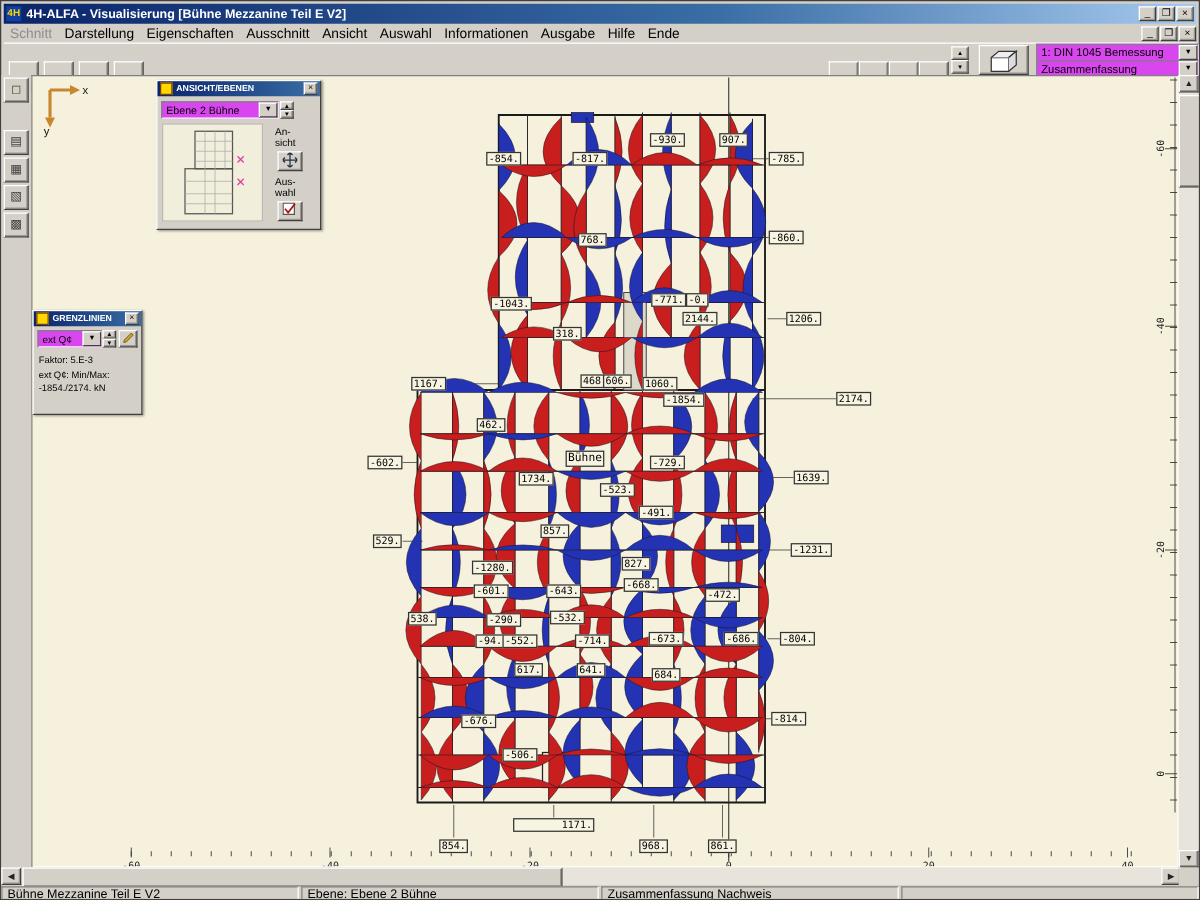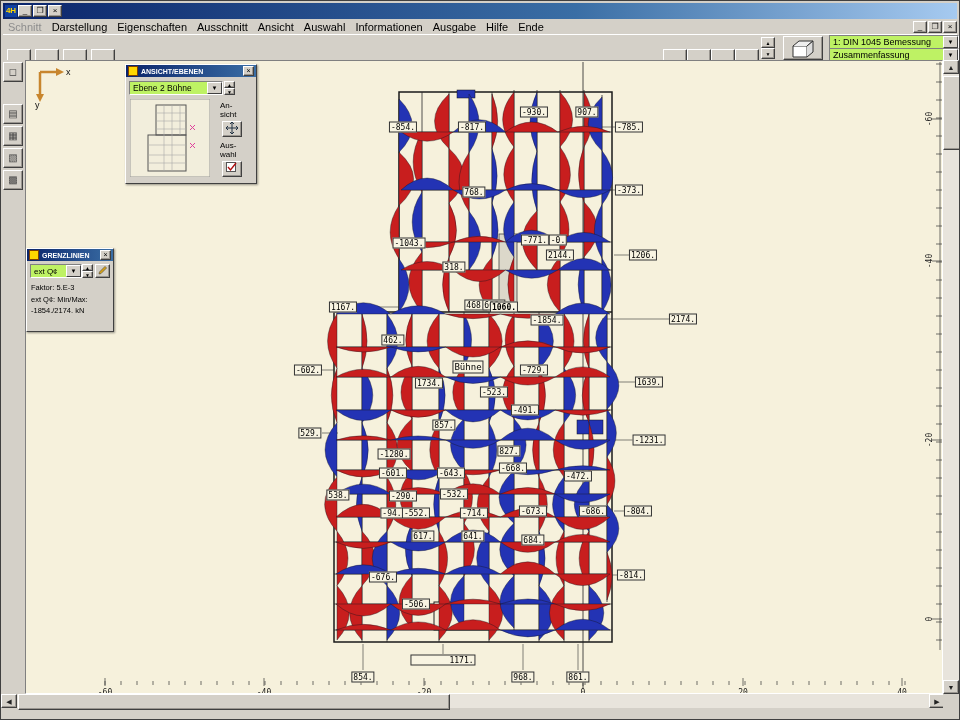--- a/index.html
+++ b/index.html
@@ -18,21 +18,21 @@
   .wbtn{width:14px;height:12px;margin-left:1px;font-size:8px;line-height:10px;text-align:center;padding:0;color:#000;}
   
   .menubar{position:absolute;left:2px;top:19px;width:954px;height:14px;display:flex;align-items:center;font-size:11px;}
   .menu-item{padding:0 5px;white-space:nowrap;}
   .menu-item.disabled{color:#8d8d8d;}
   .mdi-btns{margin-left:auto;display:flex;}
   
   .toolbar{position:absolute;left:2px;top:33px;width:954px;height:26px;border-top:1px solid #fff;}
   .tbtn{position:absolute;top:14px;width:24px;height:40px;padding:0;text-align:center;}
   .tbtn svg{display:block;margin:1px auto;}
-  .combo{position:absolute;height:12px;background:#bef264;border:1px solid;border-color:#808080 #fff #fff #808080;
+  .combo{position:absolute;height:12px;background:#d946ef;border:1px solid;border-color:#808080 #fff #fff #808080;
     display:flex;align-items:center;font-size:9px;}
   .combo-text{flex:1;padding-left:3px;white-space:nowrap;overflow:hidden;}
   .combo-arrow{width:13px;height:10px;background:#d4d0c8;border:1px solid;border-color:#fff #404040 #404040 #fff;
     font-size:6px;line-height:10px;text-align:center;flex:0 0 13px;}
   
   .lefttools{position:absolute;left:0;top:59px;width:24px;height:634px;background:#d4d0c8;}
   .ltbtn{position:absolute;left:2px;width:20px;height:20px;font-size:10px;line-height:18px;text-align:center;padding:0;color:#444;}
   
   .canvas{position:absolute;left:24px;top:59px;width:918px;height:634px;background:#f6f1dc;
     border:1px solid;border-color:#808080 #fff #fff #808080;box-sizing:border-box;overflow:hidden;}
@@ -66,20 +66,21 @@
     border:1px solid;border-color:#808080 #fff #fff #808080;white-space:nowrap;overflow:hidden;}
   button{font-family:"Liberation Sans",sans-serif;}
 </style>
 </head>
 <body>
 
 <div id="window">
 
   <div class="titlebar">
     <span class="app-icon">4H</span>
+    <span class="title-text">4H-ALFA - Visualisierung [Bühne Mezzanine Teil E V2]</span>
     <button class="wbtn raised">_</button>
     <button class="wbtn raised">❐</button>
     <button class="wbtn raised">×</button>
   </div>
 
   <div class="menubar">
     <span class="menu-item disabled">Schnitt</span>
     <span class="menu-item">Darstellung</span>
     <span class="menu-item">Eigenschaften</span>
     <span class="menu-item">Ausschnitt</span>
@@ -391,31 +392,31 @@
           <path d="M938 60V648M934 62h6M934 80h6M934 98h6M934 116h6M934 134h6M934 152h6M934 170h6M934 188h6M934 206h6M934 224h6M934 242h6M934 260h6M934 278h6M934 296h6M934 314h6M934 332h6M934 350h6M934 368h6M934 386h6M934 404h6M934 422h6M934 440h6M934 458h6M934 476h6M934 494h6M934 512h6M934 530h6M934 548h6M934 566h6M934 584h6M934 602h6M934 620h6M934 638h6M930 117h10M930 259h10M930 438h10M930 617h10M103 679v4M119 679v4M135 679v4M151 679v4M167 679v4M183 679v4M199 679v4M215 679v4M231 679v4M247 679v4M263 679v4M279 679v4M295 679v4M311 679v4M327 679v4M343 679v4M359 679v4M375 679v4M391 679v4M407 679v4M423 679v4M439 679v4M455 679v4M471 679v4M487 679v4M503 679v4M519 679v4M535 679v4M551 679v4M567 679v4M583 679v4M599 679v4M615 679v4M631 679v4M647 679v4M663 679v4M679 679v4M695 679v4M711 679v4M727 679v4M743 679v4M759 679v4M775 679v4M791 679v4M807 679v4M823 679v4M839 679v4M855 679v4M871 679v4M887 679v4M903 679v4M103 676v8M262 676v8M422 676v8M581 676v8M741 676v8M900 676v8" stroke="#333" stroke-width="0.7" fill="none"></path>
         </g>
     </svg>
     <div id="label-layer">
         <div class="clabel" style="left: 377px; top: 66px;">-854.</div>
         <div class="clabel" style="left: 446px; top: 66px;">-817.</div>
         <div class="clabel" style="left: 508px; top: 51px;">-930.</div>
         <div class="clabel" style="left: 561px; top: 51px;">907.</div>
         <div class="clabel" style="left: 603px; top: 66px;">-785.</div>
         <div class="clabel" style="left: 448px; top: 131px;">768.</div>
-        <div class="clabel" style="left: 603px; top: 129px;">-373.</div>
+        <div class="clabel" style="left: 603px; top: 129px;">-860.</div>
         <div class="clabel" style="left: 383px; top: 182px;">-1043.</div>
         <div class="clabel" style="left: 509px; top: 179px;">-771.</div>
         <div class="clabel" style="left: 532px; top: 179px;">-0.</div>
         <div class="clabel" style="left: 534px; top: 194px;">2144.</div>
         <div class="clabel" style="left: 617px; top: 194px;">1206.</div>
         <div class="clabel" style="left: 428px; top: 206px;">318.</div>
         <div class="clabel" style="left: 317px; top: 246px;">1167.</div>
         <div class="clabel" style="left: 450px; top: 244px;">468.</div>
         <div class="clabel" style="left: 468px; top: 244px;">606.</div>
-        <div class="clabel" style="left: 478px; top: 246px; font-weight: bold;">1060.</div>
+        <div class="clabel" style="left: 502px; top: 246px;">1060.</div>
         <div class="clabel" style="left: 473px; top: 259px; margin-left: 48px;">-1854.</div>
         <div class="clabel" style="left: 657px; top: 258px;">2174.</div>
         <div class="clabel" style="left: 367px; top: 279px;">462.</div>
         <div class="clabel" style="left: 282px; top: 309px;">-602.</div>
         <div class="clabel big" style="left: 442px; top: 306px;">Bühne</div>
         <div class="clabel" style="left: 508px; top: 309px;">-729.</div>
         <div class="clabel" style="left: 403px; top: 322px;">1734.</div>
         <div class="clabel" style="left: 623px; top: 321px;">1639.</div>
         <div class="clabel" style="left: 468px; top: 331px;">-523.</div>
         <div class="clabel" style="left: 499px; top: 349px;">-491.</div>
@@ -527,14 +528,20 @@
     <div class="vthumb raised" style="top:16px;height:72px"></div>
     <button class="sarrow raised" style="bottom:0;top:620px;height:14px">▼</button>
   </div>
   <div class="hscroll">
     <button class="sarrow raised" style="left:0;top:0">◀</button>
     <div class="hthumb raised" style="left:17px;width:430px"></div>
     <button class="sarrow raised" style="left:928px;top:0">▶</button>
   </div>
   <div class="corner"></div>
 
+  <div class="statusbar">
+    <div class="status-cell" style="width:238px">Bühne Mezzanine Teil E V2</div>
+    <div class="status-cell" style="width:238px">Ebene: Ebene 2 Bühne</div>
+    <div class="status-cell" style="width:238px">Zusammenfassung Nachweis</div>
+    <div class="status-cell" style="flex:1"></div>
+  </div>
 
 </div>
 
 </body></html>

